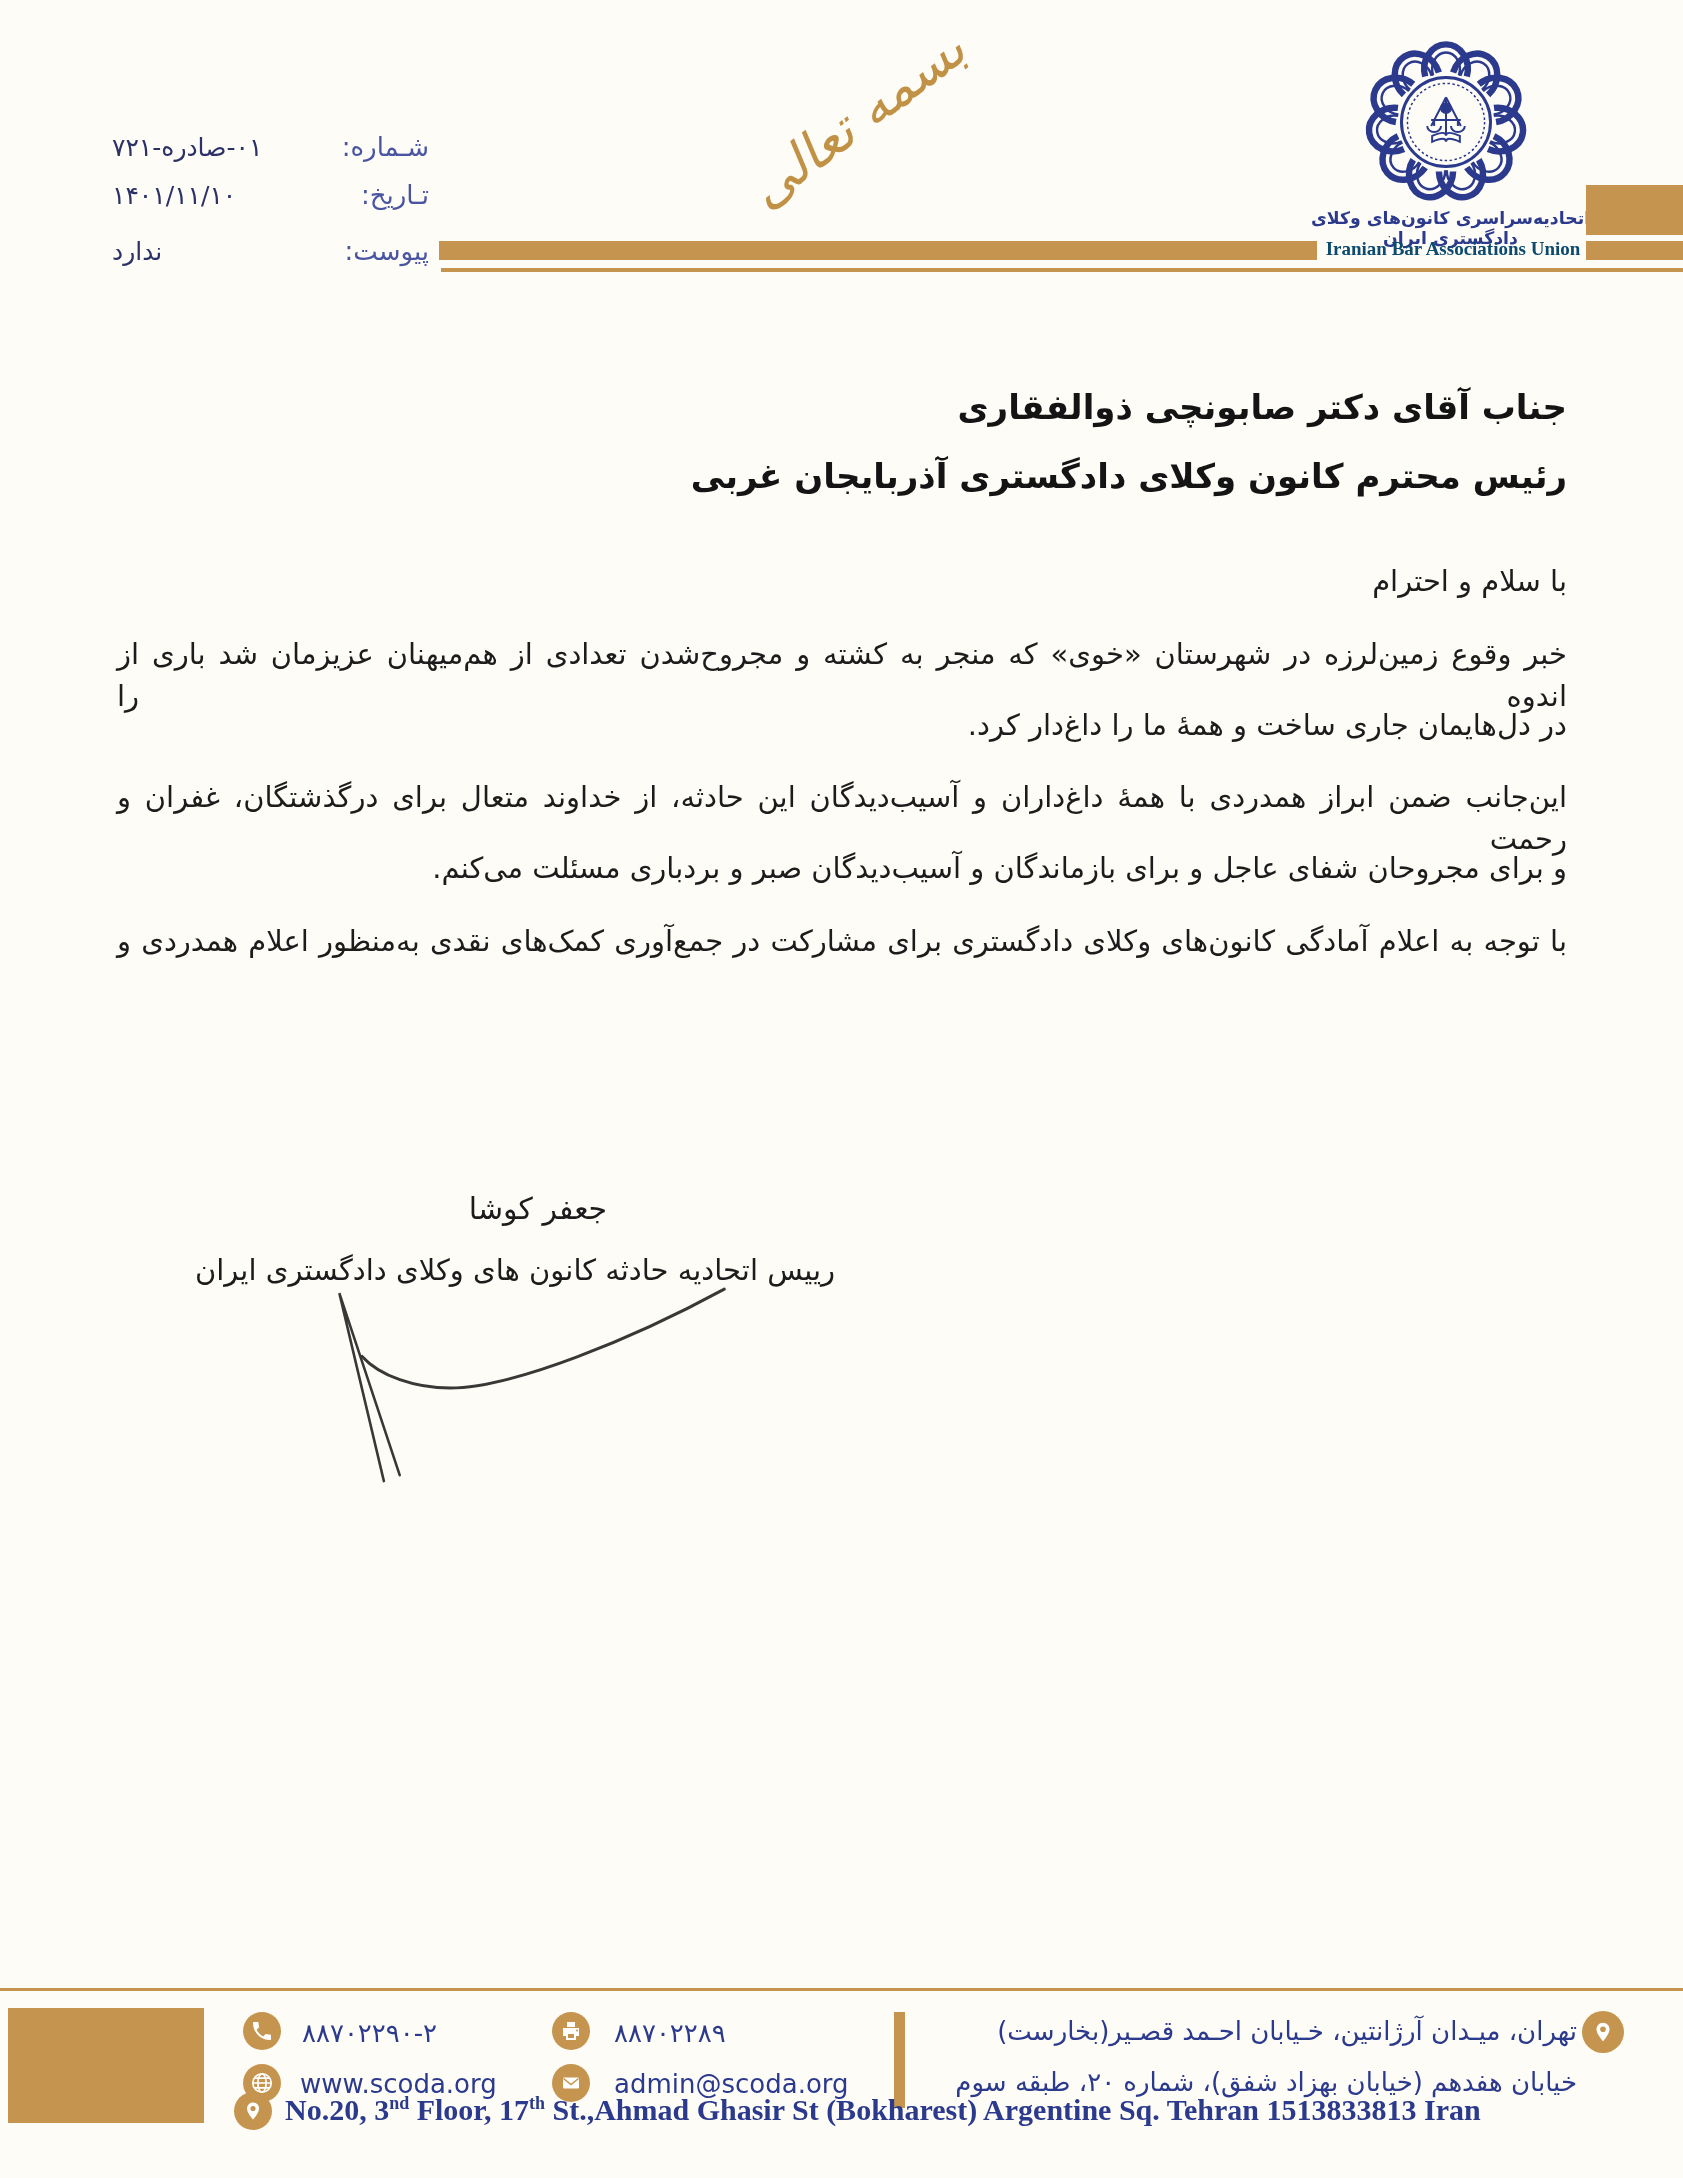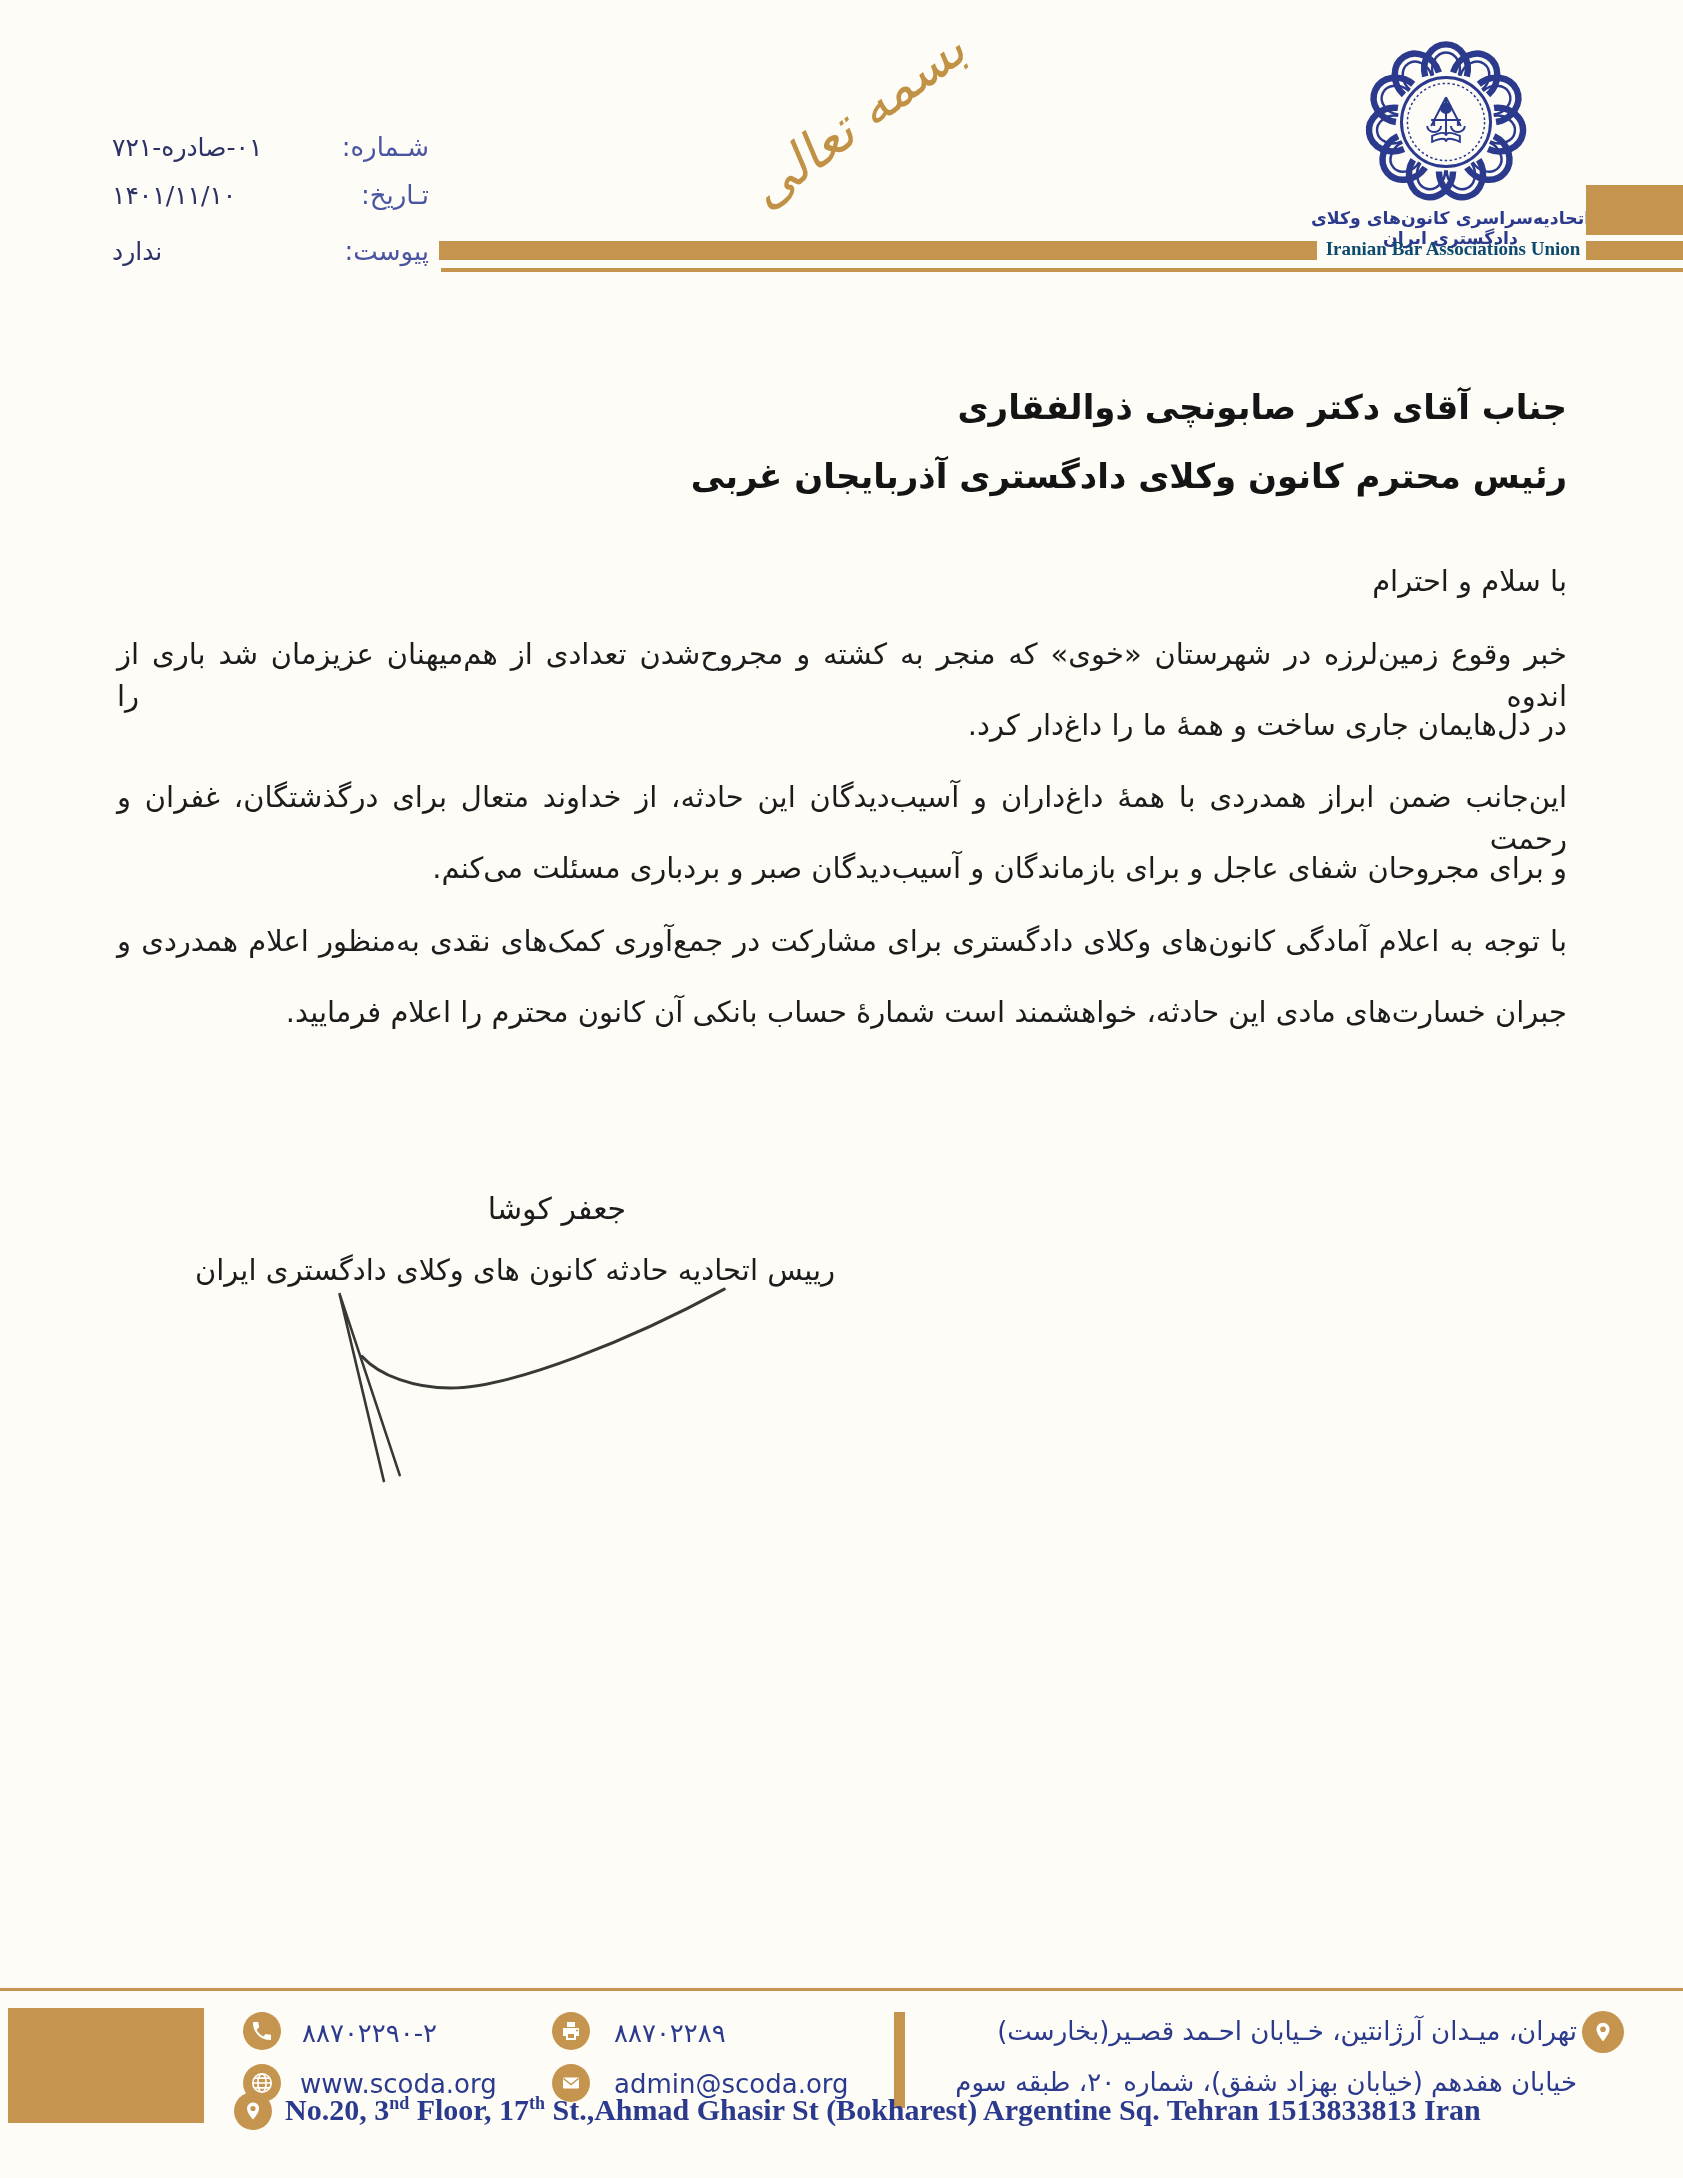--- a/index.html
+++ b/index.html
@@ -43,21 +43,21 @@
 
   
   .recipient{right:116px; width:990px; direction:rtl; text-align:right;
     color:#141414; font-weight:bold; font-size:34px;}
   .bodyline{left:117px; width:1450px; direction:rtl; color:#1c1c1c;
     font-size:29px; line-height:42px;}
   .just{text-align:justify; text-align-last:justify;}
   .start{text-align:right;}
 
   
-  .sig-name{left:260px; top:1191px; width:594px; text-align:center;
+  .sig-name{left:241px; top:1191px; width:594px; text-align:center;
     direction:rtl; color:#1c1c1c; font-size:30px;}
   .sig-title{left:139px; top:1253px; width:752px; text-align:center;
     direction:rtl; color:#1c1c1c; font-size:29px;}
 
   
   .ftr-line{left:0; top:1988px; width:1683px; height:3px;}
   .ftr-block{left:8px; top:2008px; width:196px; height:115px;}
   .ftr-vbar{left:894px; top:2012px; width:11px; height:96px;}
   .icon{position:absolute; width:38px; height:38px; border-radius:50%;
     background:#c5954f; display:flex; align-items:center; justify-content:center;}
@@ -180,21 +180,20 @@
 
   <div class="abs recipient" style="top:387px">جناب آقای دکتر صابونچی ذوالفقاری</div>
   <div class="abs recipient" style="top:456px">رئیس محترم کانون وکلای دادگستری آذربایجان غربی</div>
 
   <div class="abs bodyline start" style="top:560px">با سلام و احترام</div>
   <div class="abs bodyline just" style="top:633px">خبر وقوع زمین‌لرزه در شهرستان «خوی» که منجر به کشته و مجروح‌شدن تعدادی از هم‌میهنان عزیزمان شد باری از اندوه را</div>
   <div class="abs bodyline start" style="top:704px">در دل‌هایمان جاری ساخت و همهٔ ما را داغ‌دار کرد.</div>
   <div class="abs bodyline start" style="top:847px">و برای مجروحان شفای عاجل و برای بازماندگان و آسیب‌دیدگان صبر و بردباری مسئلت می‌کنم.</div>
   <div class="abs bodyline just" style="top:776px">این‌جانب ضمن ابراز همدردی با همهٔ داغ‌داران و آسیب‌دیدگان این حادثه، از خداوند متعال برای درگذشتگان، غفران و رحمت</div>
   <div class="abs bodyline just" style="top:920px">با توجه به اعلام آمادگی کانون‌های وکلای دادگستری برای مشارکت در جمع‌آوری کمک‌های نقدی به‌منظور اعلام همدردی و</div>
-  <div class="abs bodyline start" style="top:991px">جبران خسارت‌های مادی این حادثه، خواهشمند است شمارهٔ حساب بانکی آن کانون محترم را اعلام فرمایید.</div>
 
   <div class="abs sig-name">جعفر کوشا</div>
   <div class="abs sig-title">رییس اتحادیه حادثه کانون های وکلای دادگستری ایران</div>
   <svg class="abs" style="left:277px; top:1277px" width="475" height="238" viewBox="0 0 480 240">
     <g stroke="#1d1d1d" stroke-width="3" fill="none" stroke-linecap="round" opacity="0.88">
       <path d="M452,12 C360,62 238,112 175,112 C140,112 104,100 86,80"></path>
       <path d="M108,206 L63,16 L124,200" stroke-width="2.6"></path>
     </g>
   </svg>
 

